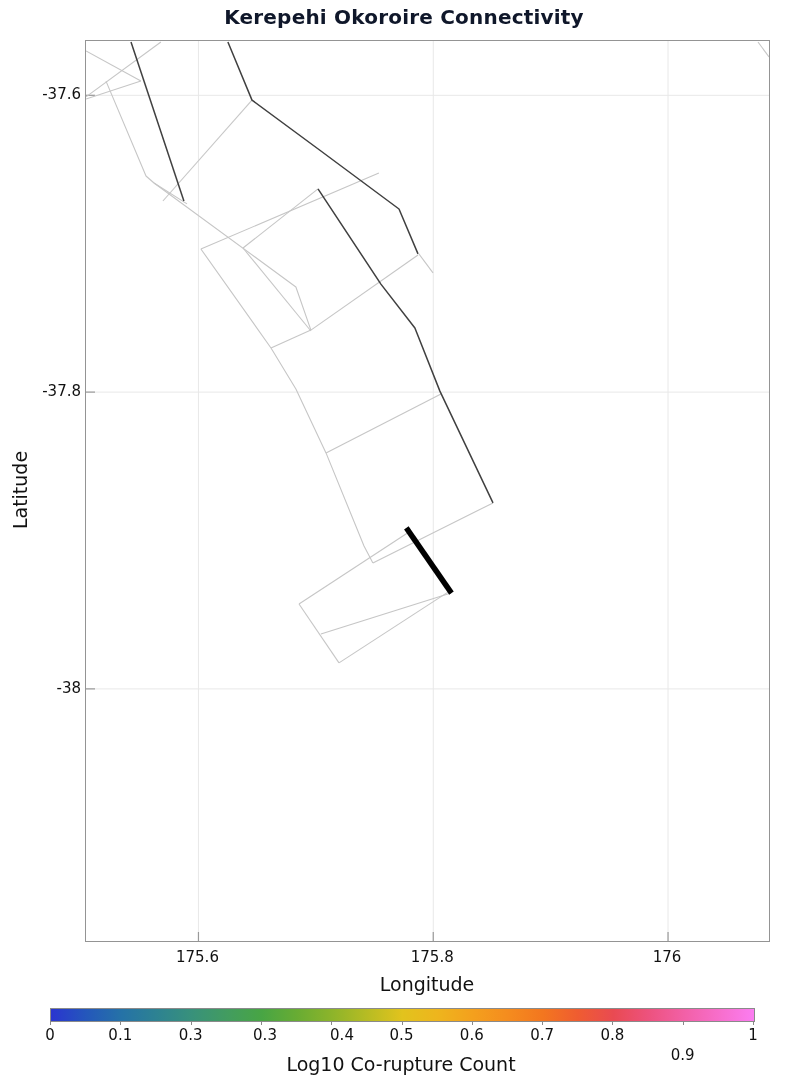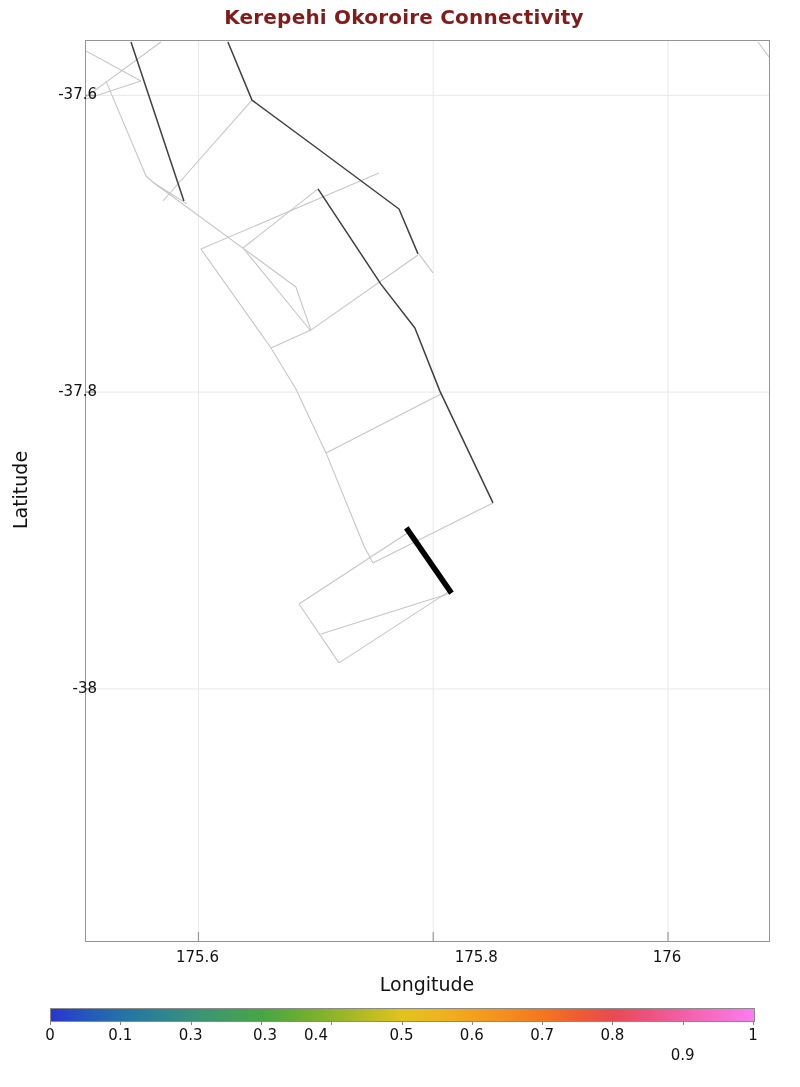--- a/index.html
+++ b/index.html
@@ -1,27 +1,27 @@
 <!DOCTYPE html>
 <html><head>
 <meta charset="utf-8">
 <style>
   html,body{margin:0;padding:0;background:#ffffff;}
   body{width:800px;height:1087px;position:relative;font-family:"DejaVu Sans","Liberation Sans",sans-serif;color:#111;}
   .figure{position:absolute;inset:0;background:#fff;overflow:hidden;}
   .title{position:absolute;left:20px;top:5px;width:768px;text-align:center;
-         font-size:20px;font-weight:bold;color:#7f1d1d;letter-spacing:0.2px;}
+         font-size:20px;font-weight:bold;color:#0f172a;letter-spacing:0.2px;}
   .plot-area{position:absolute;left:85px;top:40px;width:683px;height:900px;
              border:1px solid #949494;box-sizing:content-box;background:#fff;}
   .plot-area svg{display:block;}
   .ylabel{position:absolute;left:20px;top:490px;transform:translate(-50%,-50%) rotate(-90deg);
           font-size:19px;white-space:nowrap;}
   .xlabel{position:absolute;left:427px;top:984px;transform:translate(-50%,-50%);font-size:19px;}
   .tick-label-x{position:absolute;transform:translateX(-50%);top:948px;font-size:15px;white-space:nowrap;}
-  .tick-label-y{position:absolute;left:16px;width:81px;text-align:right;font-size:15px;white-space:nowrap;}
+  .tick-label-y{position:absolute;left:0;width:81px;text-align:right;font-size:15px;white-space:nowrap;}
   .colorbar{position:absolute;left:50px;top:1008px;width:703px;height:12px;
             border:1px solid #8a8a8a;box-sizing:content-box;}
   .cbar-tick{position:absolute;width:1px;height:4px;background:#888;top:1021px;}
   .cbar-tick-label{position:absolute;transform:translateX(-50%);top:1026px;font-size:15px;}
   .cbar-label{position:absolute;left:401px;top:1064px;transform:translate(-50%,-50%);font-size:19px;white-space:nowrap;}
 </style>
 </head>
 <body>
 
 <div class="figure">
@@ -66,21 +66,21 @@
         <polyline points="332.9,212.9 347.0,231.9" fill="none" stroke="#c6c6c6" stroke-width="1.1" stroke-linejoin="round" stroke-linecap="butt"></polyline>
         <polyline points="45.0,1.0 97.9,160.0" fill="none" stroke="#404040" stroke-width="1.5" stroke-linejoin="round" stroke-linecap="butt"></polyline>
         <polyline points="141.9,1.0 166.0,59.1 234.9,110.0 313.0,168.0 332.0,212.9" fill="none" stroke="#404040" stroke-width="1.5" stroke-linejoin="round" stroke-linecap="butt"></polyline>
         <polyline points="232.0,147.9 294.9,243.1 328.9,287.0 353.9,350.1 407.0,461.9" fill="none" stroke="#404040" stroke-width="1.5" stroke-linejoin="round" stroke-linecap="butt"></polyline>
         <polyline points="321.9,489.1 363.9,549.9" fill="none" stroke="#000000" stroke-width="5.5" stroke-linejoin="round" stroke-linecap="square"></polyline>
       </svg>
   </div>
 
   <div id="x-ticks">
       <div class="tick-label-x" style="left: 197.464px;">175.6</div>
-      <div class="tick-label-x" style="left: 432.252px; margin-left: 44px;">175.8</div>
+      <div class="tick-label-x" style="left: 432.252px;">175.8</div>
       <div class="tick-label-x" style="left: 667.041px;">176</div>
     </div>
   <div id="y-ticks">
       <div class="tick-label-y" style="top: 85.3116px;">-37.6</div>
       <div class="tick-label-y" style="top: 382.096px;">-37.8</div>
       <div class="tick-label-y" style="top: 678.881px;">-38</div>
     </div>
 
   <div class="xlabel">Longitude</div>
 
@@ -88,28 +88,29 @@
   <div id="cbar-ticks">
       <div class="cbar-tick" style="left: 50px;"></div>
       <div class="cbar-tick-label" style="left: 50px;">0</div>
       <div class="cbar-tick" style="left: 120.3px;"></div>
       <div class="cbar-tick-label" style="left: 120.3px;">0.1</div>
       <div class="cbar-tick" style="left: 190.6px;"></div>
       <div class="cbar-tick-label" style="left: 190.6px;">0.3</div>
       <div class="cbar-tick" style="left: 260.9px;"></div>
       <div class="cbar-tick-label" style="left: 265px;">0.3</div>
       <div class="cbar-tick" style="left: 331.2px;"></div>
-      <div class="cbar-tick-label" style="left: 316px;">0.4</div>
+      <div class="cbar-tick-label" style="left: 342px;">0.4</div>
       <div class="cbar-tick" style="left: 401.5px;"></div>
       <div class="cbar-tick-label" style="left: 401.5px;">0.5</div>
       <div class="cbar-tick" style="left: 471.8px;"></div>
       <div class="cbar-tick-label" style="left: 471.8px;">0.6</div>
       <div class="cbar-tick" style="left: 542.1px;"></div>
       <div class="cbar-tick-label" style="left: 542.1px;">0.7</div>
       <div class="cbar-tick" style="left: 612.4px;"></div>
       <div class="cbar-tick-label" style="left: 612.4px;">0.8</div>
       <div class="cbar-tick" style="left: 682.7px;"></div>
       <div class="cbar-tick-label" style="left: 682.7px; margin-top: 20px;">0.9</div>
       <div class="cbar-tick" style="left: 753px;"></div>
       <div class="cbar-tick-label" style="left: 753px;">1</div>
     </div>
+  <div class="cbar-label">Log10 Co-rupture Count</div>
 
 </div>
 
 </body></html>

